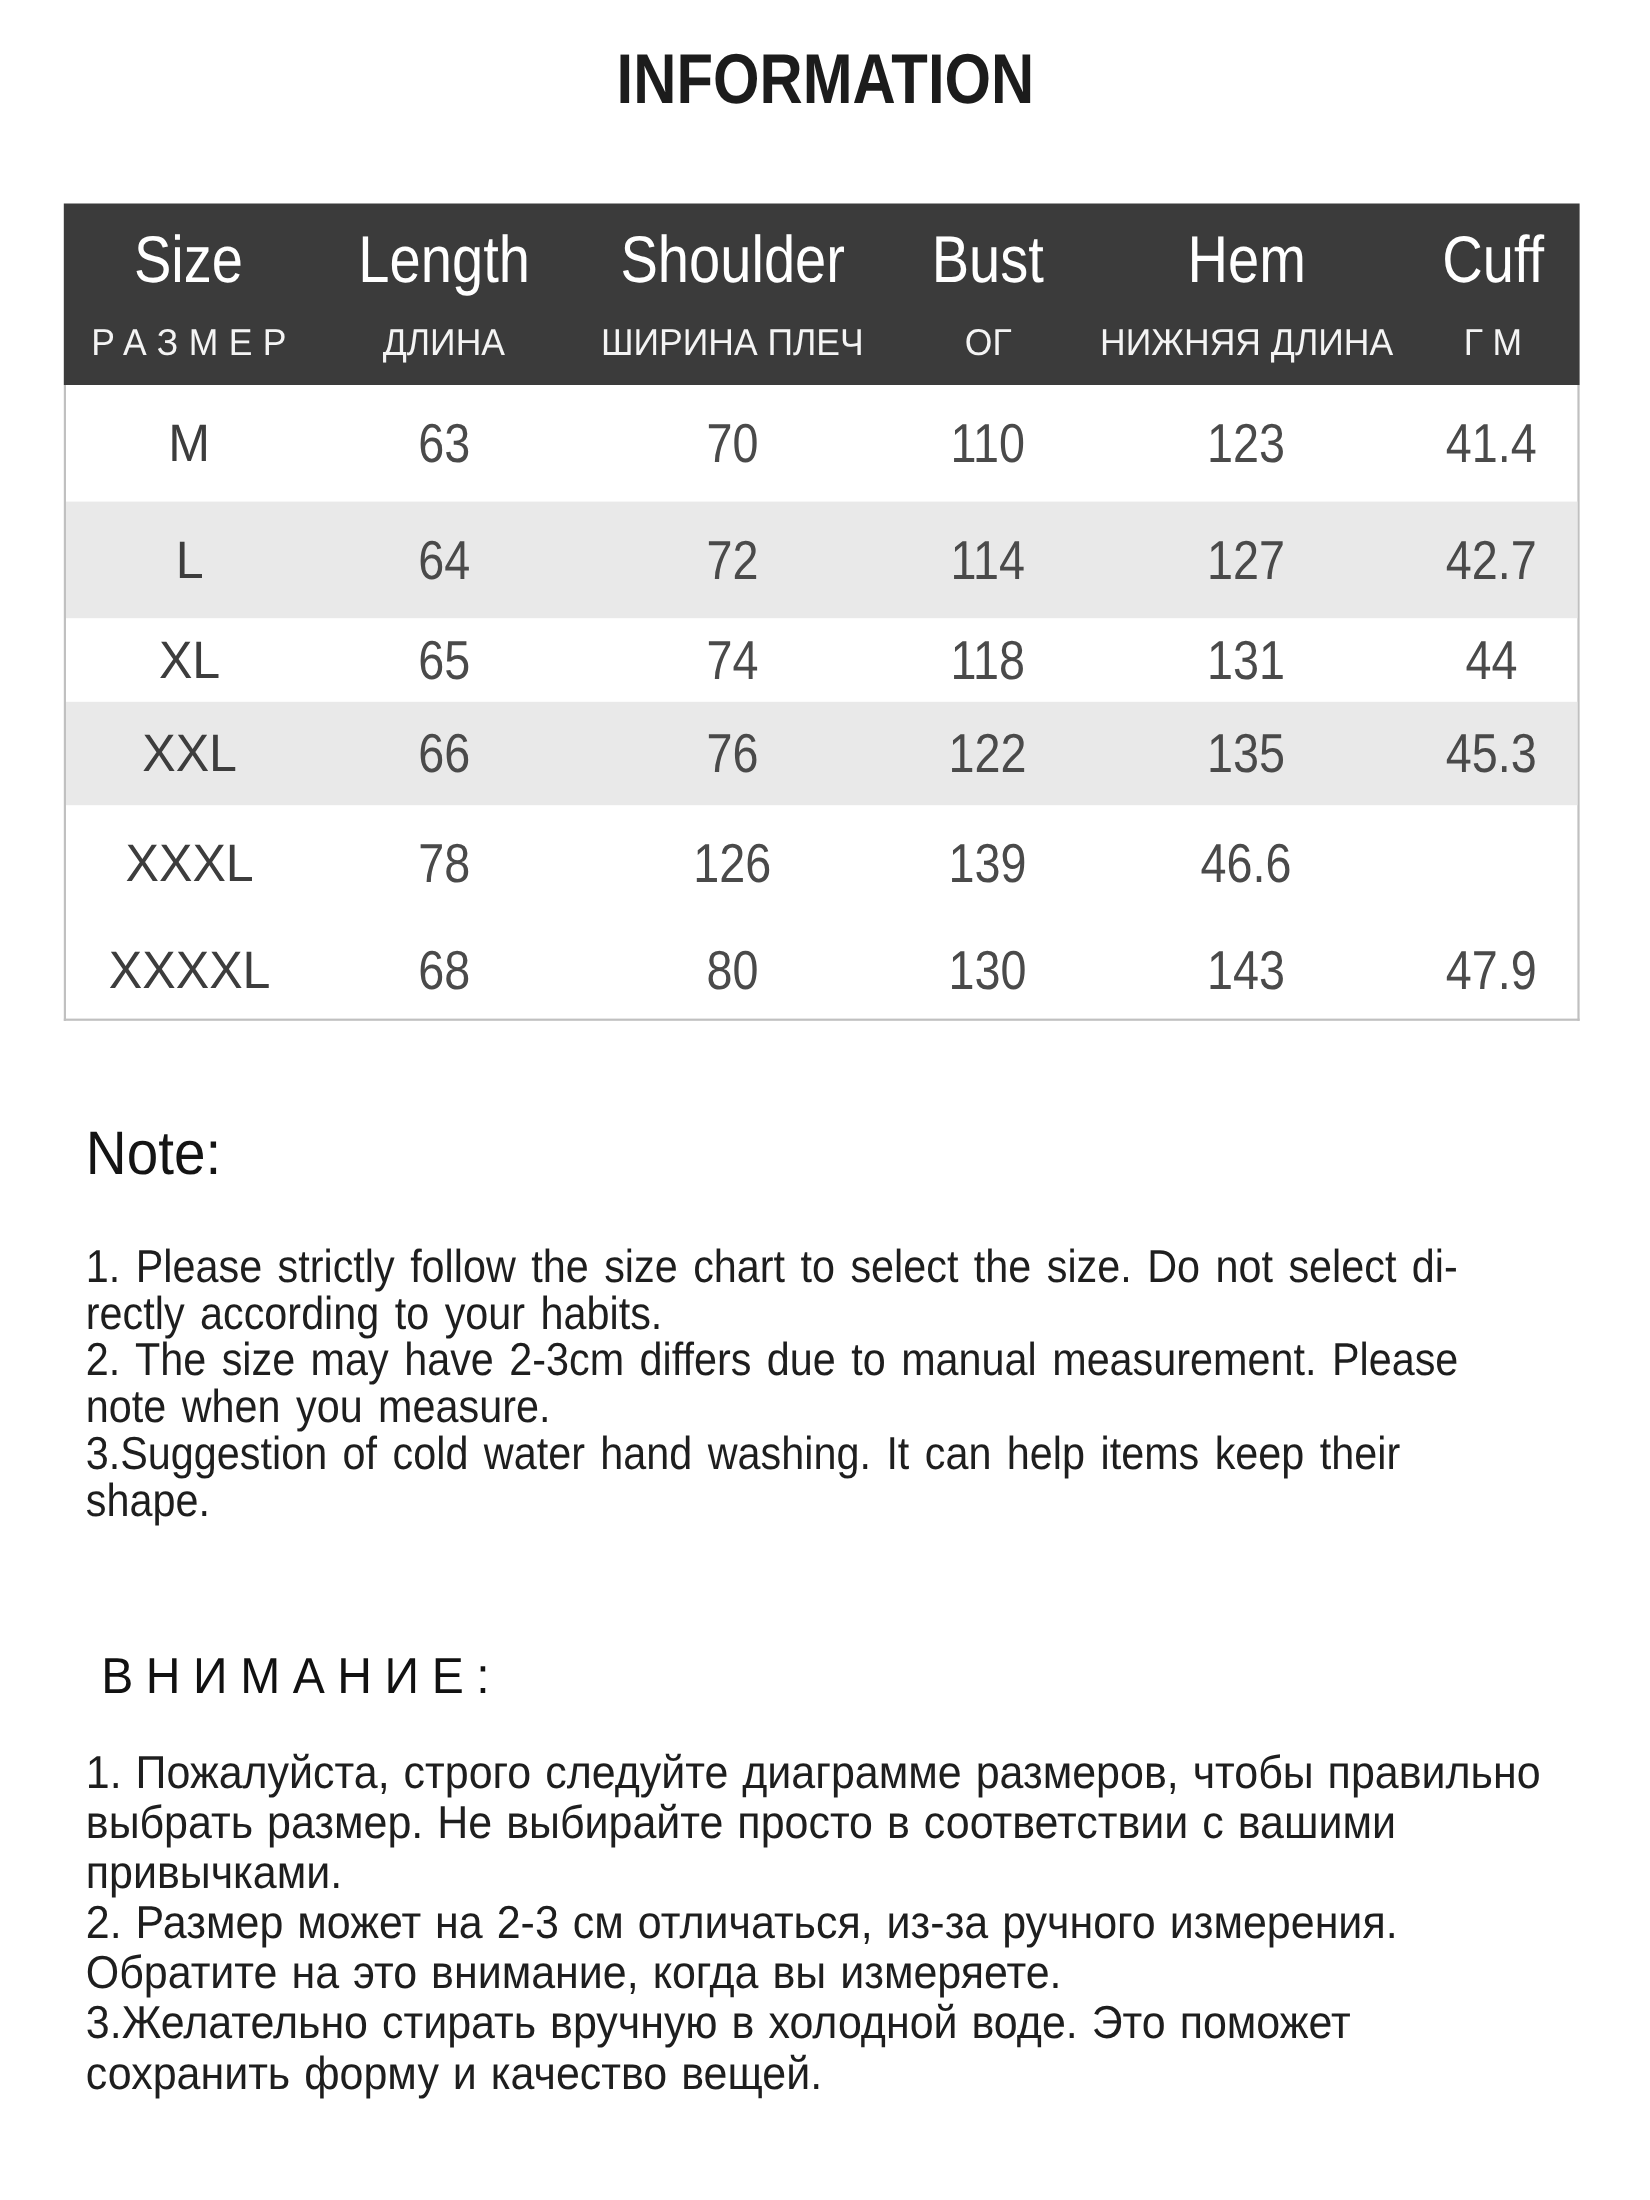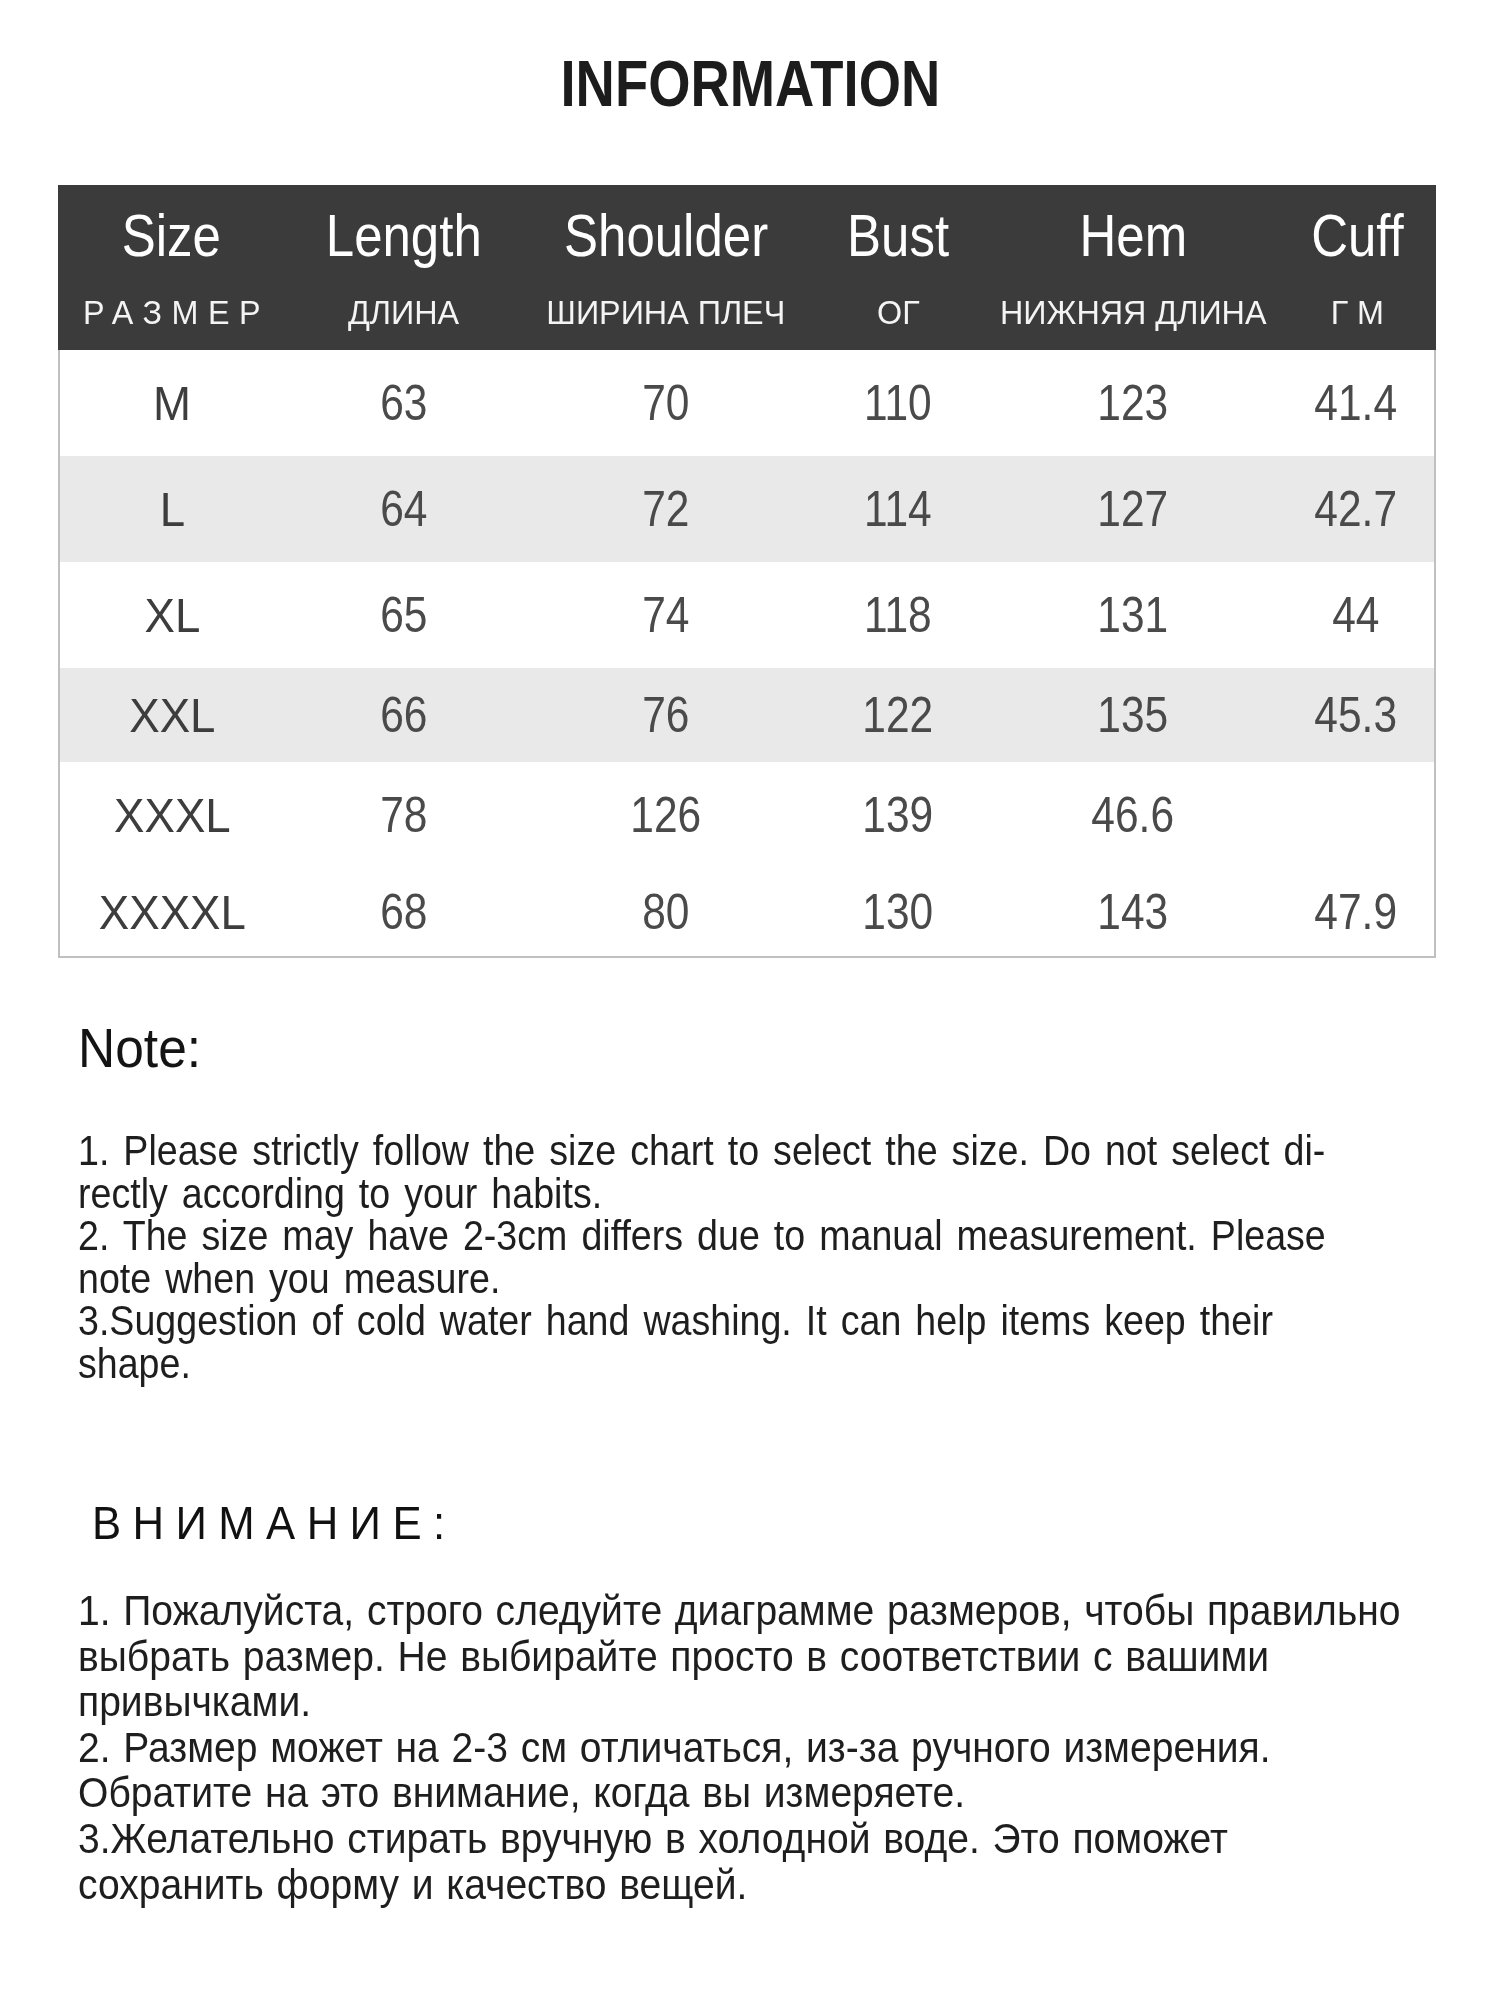--- a/index.html
+++ b/index.html
@@ -13,21 +13,21 @@
   html,body{margin:0;padding:0;background:#ffffff;}
   body{overflow:hidden;}
   .page{
     position:relative;width:1500px;height:2000px;background:#ffffff;
     font-family:"Liberation Sans",sans-serif;color:var(--text-dark);overflow:hidden;
   }
   .cond{display:inline-block;white-space:nowrap;transform:scaleX(0.85);transform-origin:center center;}
 
   
   .title{position:absolute;top:40px;left:0;width:1500px;text-align:center;
-    font-size:64px;font-weight:bold;color:#1c1c1c;line-height:1;letter-spacing:0px;margin-top:12px;}
+    font-size:64px;font-weight:bold;color:#1c1c1c;line-height:1;letter-spacing:0px;}
 
   
   .table{position:absolute;left:58px;top:185px;width:1378px;}
   .thead{height:165px;background:var(--header-bg);display:grid;
     grid-template-columns:226px 240px 284px 180px 290px 158px;}
   .th{display:flex;flex-direction:column;align-items:center;justify-content:center;row-gap:28px;}
   .th .en{font-size:60px;line-height:60px;color:var(--header-text);}
   .th .ru{font-size:34px;line-height:36px;color:#f4f4f4;}
   .th .ru .cond{transform:scaleX(0.95);}
   .th .ru .spaced{letter-spacing:10px;margin-right:-10px;}
@@ -124,21 +124,21 @@
           <div class="cell value-cell">
             <span class="cond">114</span>
           </div>
           <div class="cell value-cell">
             <span class="cond">127</span>
           </div>
           <div class="cell value-cell">
             <span class="cond">42.7</span>
           </div>
         </div>
-        <div class="trow" style="height: 106px; border-radius: 32px;">
+        <div class="trow" style="height: 76px; border-radius: 32px;">
           <div class="cell size-cell">
             <span class="cond">XL</span>
           </div>
           <div class="cell value-cell">
             <span class="cond">65</span>
           </div>
           <div class="cell value-cell">
             <span class="cond">74</span>
           </div>
           <div class="cell value-cell">

